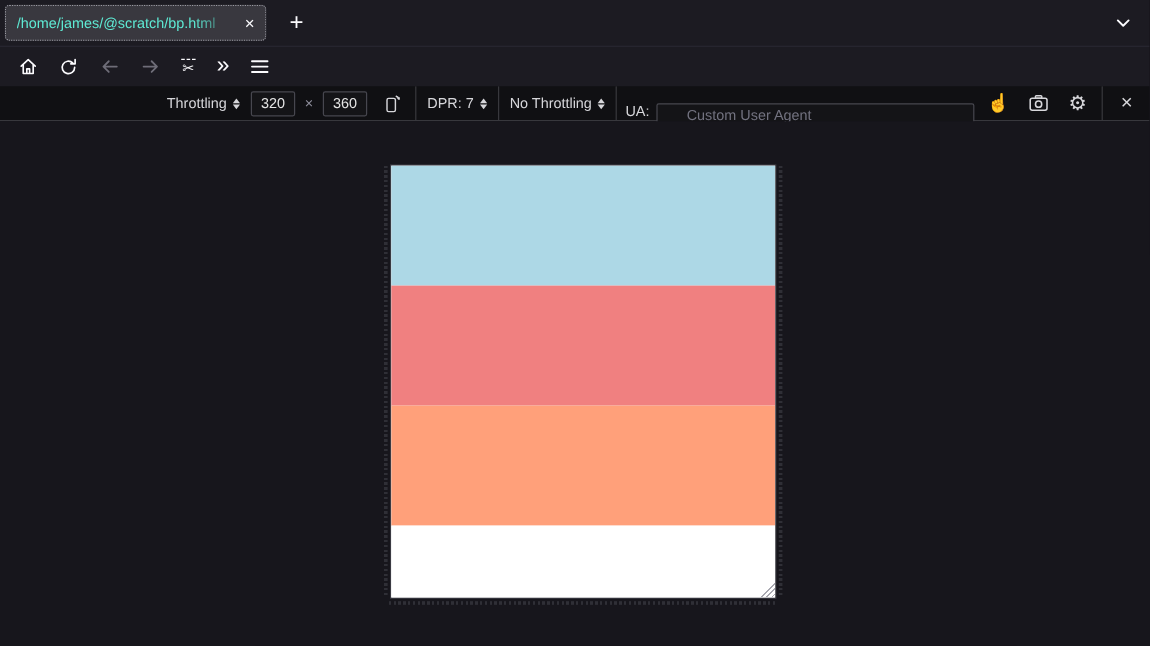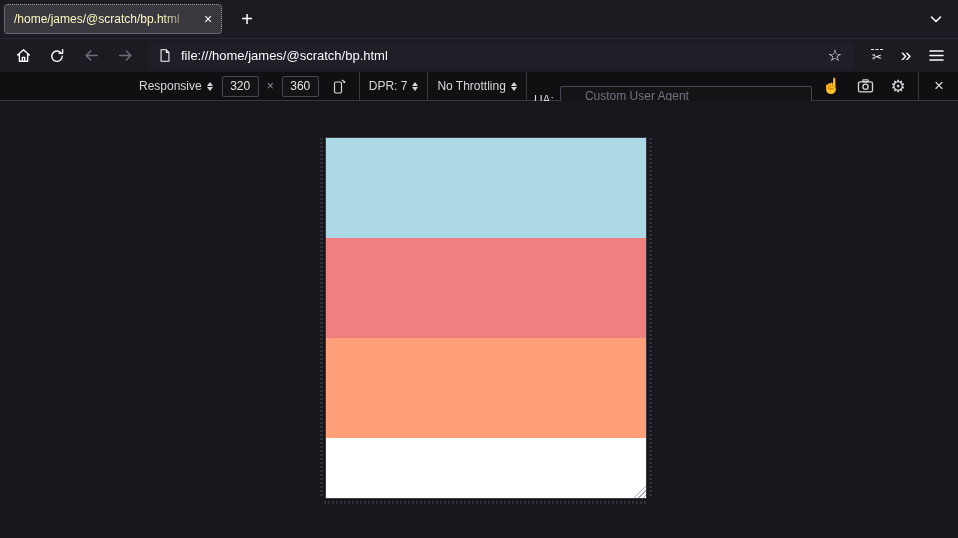--- a/index.html
+++ b/index.html
@@ -12,21 +12,21 @@
   }
 
   
   .tab-bar { height:38px; background:#1C1B22; display:flex; align-items:center; }
   .tab {
     margin-left:4px; width:218px; height:30px; background:#39383F;
     border-radius:4px; outline:1px dotted #9B9BA3; outline-offset:-1px;
     display:flex; align-items:center; padding:0 5px 0 10px; cursor:default;
   }
   .tab-label {
-    flex:1; color:#fef9c3; font-size:12px; white-space:nowrap; overflow:hidden;
+    flex:1; color:#5eead4; font-size:12px; white-space:nowrap; overflow:hidden;
     -webkit-mask-image:linear-gradient(to right,#000 80%,transparent 97%);
     mask-image:linear-gradient(to right,#000 80%,transparent 97%);
   }
   .tab-close {
     width:18px; height:18px; display:flex; align-items:center; justify-content:center;
     color:#FBFBFE; font-size:14px; border-radius:3px;
   }
   .newtab-btn {
     width:28px; height:28px; margin-left:11px; display:flex; align-items:center;
     justify-content:center; color:#FBFBFE; font-size:20px; font-weight:300; border-radius:4px;
@@ -68,21 +68,21 @@
   .updown { display:flex; flex-direction:column; gap:1px; }
   .updown i { display:block; width:0; height:0; border-left:3px solid transparent; border-right:3px solid transparent; }
   .updown .up { border-bottom:4px solid #D7D7DB; }
   .updown .dn { border-top:4px solid #D7D7DB; }
   .size-input {
     width:37px; height:21px; background:#141417; border:1px solid #47474F; border-radius:2px;
     color:#e5e5e5; font-size:12px; text-align:center; font-family:"Liberation Sans",sans-serif; padding:0;
   }
   .x-sep { color:#8F8F9D; padding:0 1px; }
   .rdm-divider { width:1px; align-self:stretch; background:#38383D; flex:0 0 auto; }
-  .ua-wrap { display:flex; align-items:flex-end; gap:6px; flex:1; min-width:0;margin-top:20px; }
+  .ua-wrap { display:flex; align-items:flex-start; gap:6px; flex:1; min-width:0;margin-top:20px; }
   .ua-input {
     flex:1; height:21px; background:#141417; border:1px solid #47474F; border-radius:2px;
     color:#D7D7DB; font-size:12px; padding:0 24px; font-family:"Liberation Sans",sans-serif; min-width:0;
   }
   .ua-input::placeholder { color:#737380; }
   .rdm-icon-btn { width:26px; height:24px; display:flex; align-items:center; justify-content:center;
     color:#D7D7DB; flex:0 0 auto; }
   .rdm-icon-btn.touch { font-size:15px; }
   .rdm-icon-btn.gear { font-size:17px; line-height:1; }
   .rdm-close { font-size:17px; color:#D7D7DB; }
@@ -154,48 +154,38 @@
     </span>
   </div>
   <div class="nav-btn disabled">
     <span>
       <svg width="17" height="17" viewBox="0 0 16 16">
           <path d="M2.5 8 H13 M8.8 3.8 L13 8 L8.8 12.2" fill="none" stroke="currentColor" stroke-width="1.4" stroke-linecap="round" stroke-linejoin="round"></path>
         </svg>
     </span>
   </div>
 
-  <div class="url-bar">
-    <span>
-      <svg width="14" height="15" viewBox="0 0 16 16">
-          <path d="M3.5 1.5 H9.5 L12.5 4.5 V14.5 H3.5 Z" fill="none" stroke="#FBFBFE" stroke-width="1.2" stroke-linejoin="round"></path>
-          <path d="M9.5 1.5 V4.5 H12.5" fill="none" stroke="#FBFBFE" stroke-width="1.2" stroke-linejoin="round"></path>
-        </svg>
-    </span>
-    <span class="url-text">file:///home/james/@scratch/bp.html</span>
-    <span class="star-btn">☆</span>
-  </div>
 
   <div class="scissors-btn">
     <span class="dash"></span>
     <span class="glyph">✂</span>
   </div>
   <div class="overflow-btn">»</div>
   <div class="menu-btn">
     <span>
       <svg width="15" height="13" viewBox="0 0 15 13">
           <path d="M1 2 H14 M1 6.5 H14 M1 11 H14" stroke="#FBFBFE" stroke-width="1.6" stroke-linecap="round"></path>
         </svg>
     </span>
   </div>
 </div>
 
 <div class="rdm">
   <div class="rdm-select">
-    <span>Responsive</span>
+    <span>Throttling</span>
     <span class="updown">
         <i class="up"></i>
         <i class="dn"></i>
       </span>
   </div>
 
   <input class="size-input" value="320" style="">
   <span class="x-sep">×</span>
   <input class="size-input" value="360" style="">
 

